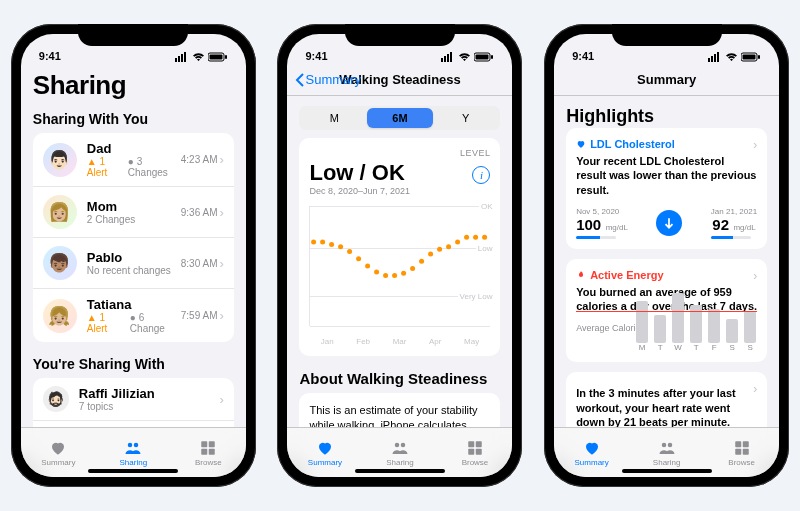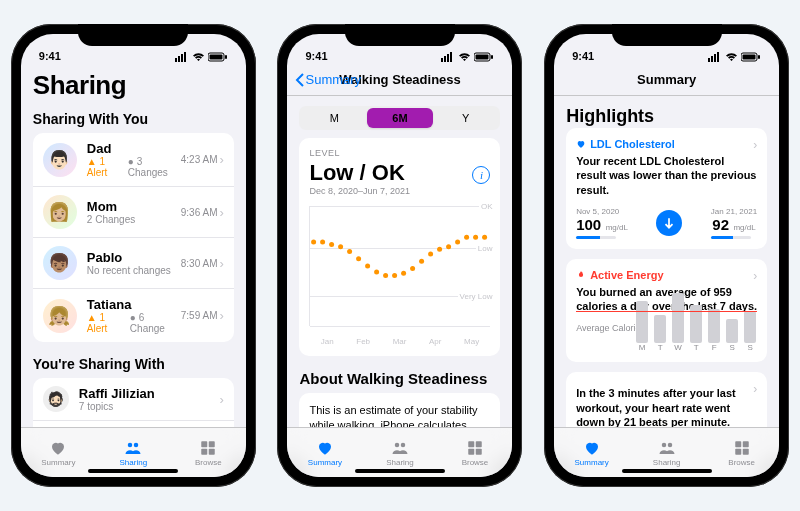--- a/index.html
+++ b/index.html
@@ -31,23 +31,23 @@
   .row-sub .warn { color:#ff9500; }
   .row-time { font-size:10px; color:#8e8e93; margin-right:2px; }
   .chev { color:#c7c7cc; font-size:13px; }
 
   
   .navbar { height:32px; display:flex; align-items:center; justify-content:center; position:relative; border-bottom:0.5px solid #c6c6c8; font-size:13px; font-weight:600; }
   .navback { position:absolute; left:8px; color:#007aff; display:flex; align-items:center; font-weight:400; }
   .p2-scroll { flex:1; overflow:hidden; padding:10px 12px; }
   .seg { display:flex; background:#eeeeef; border-radius:7px; padding:2px; font-size:11px; margin-bottom:8px; }
   .seg div { flex:1; text-align:center; padding:4px 0; border-radius:6px; color:#000; }
-  .seg .sel { background:#a21caf; font-weight:600; box-shadow:0 1px 2px rgba(0,0,0,.1); }
+  .seg .sel { background:#3b82f6; font-weight:600; box-shadow:0 1px 2px rgba(0,0,0,.1); }
   .chart-card { background:#fff; border-radius:10px; padding:10px; position:relative; margin-bottom:14px; }
-  .lvl-label { font-size:9px; color:#8e8e93; letter-spacing:0.5px; }
+  .lvl-label { font-size:9px; color:#8e8e93; letter-spacing:0.5px;text-align:right; }
   .lvl-val { font-size:22px; font-weight:700; margin-top:2px; }
   .lvl-range { font-size:9px; color:#8e8e93; }
   .info-i { position:absolute; right:10px; top:28px; width:18px; height:18px; border:1.5px solid #007aff; color:#007aff; border-radius:50%; display:flex; align-items:center; justify-content:center; font-size:11px; font-style:italic; font-family:serif; }
   .chart-area { height:120px; margin-top:10px; position:relative; border-left:0.5px solid #e5e5ea; }
   .gridline { position:absolute; left:0; right:0; border-top:0.5px solid #e5e5ea; }
   .ylab { position:absolute; right:-2px; font-size:8px; color:#c7c7cc; transform:translateY(-50%); background:#fff; padding-left:2px;}
   .xlabels { display:flex; justify-content:space-around; font-size:8px; color:#c7c7cc; margin-top:11px; }
   .about-h { font-size:15px; font-weight:700; margin-bottom:6px; }
   .about-card { background:#fff; border-radius:10px; padding:10px; font-size:11px; line-height:1.35; color:#000; }
 

